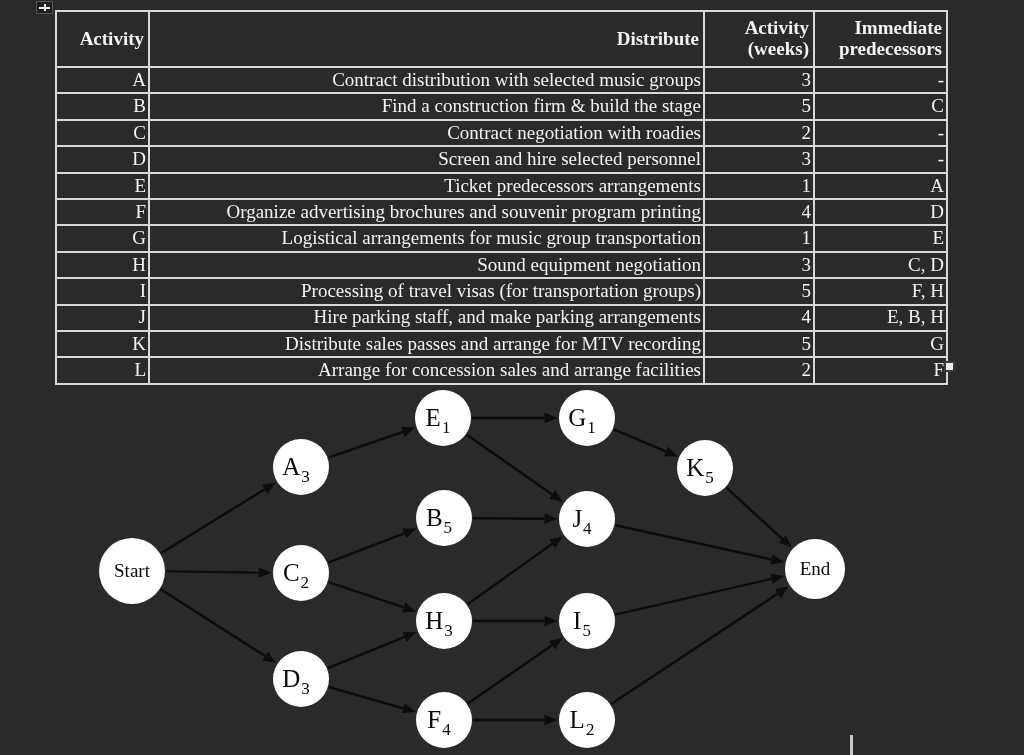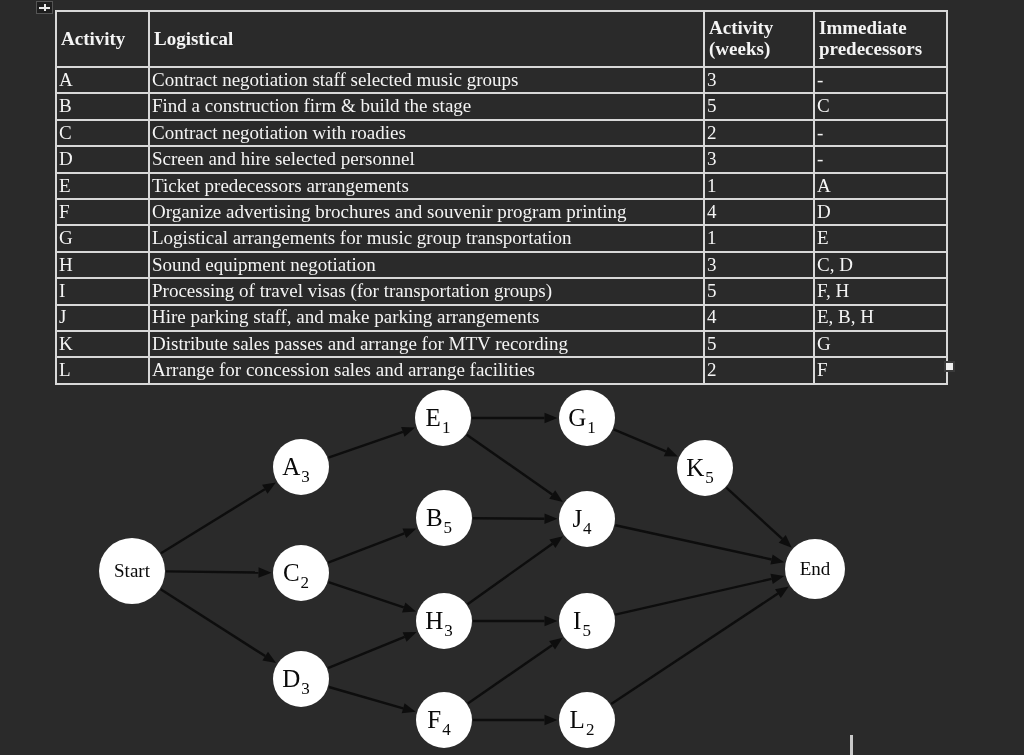--- a/index.html
+++ b/index.html
@@ -51,21 +51,21 @@
   }
   table.activity-table {
     border-collapse: collapse;
     width: 100%;
     table-layout: fixed;
     background: #2a2a2a;
   }
   table.activity-table th,
   table.activity-table td {
     border: 2px solid #d8d8d8;
-    text-align: left;
+    text-align: right;
     vertical-align: middle;
     color: #f4f4f4;
     padding: 0 2px;
     line-height: 1.08;
   }
   table.activity-table th {
     font-weight: bold;
     font-size: 19px;
     height: 50px;
     padding: 2px 4px;
@@ -138,36 +138,36 @@
         <col class="c-desc">
         <col class="c-dur">
         <col class="c-pred">
     </colgroup>
     <thead>
       <tr>
         <th>
           <span>Activity</span>
         </th>
         <th>
-          <span>Logistical</span>
+          <span>Distribute</span>
         </th>
         <th>
           <div>Activity</div>
           <div>(weeks)</div>
         </th>
         <th>
           <div>Immediate</div>
           <div>predecessors</div>
         </th>
       </tr>
     </thead>
     <tbody id="activity-table-body">
         <tr>
           <td>A</td>
-          <td>Contract negotiation staff selected music groups</td>
+          <td>Contract distribution with selected music groups</td>
           <td>3</td>
           <td>-</td>
         </tr>
         <tr>
           <td>B</td>
           <td>Find a construction firm &amp; build the stage</td>
           <td>5</td>
           <td>C</td>
         </tr>
         <tr>

